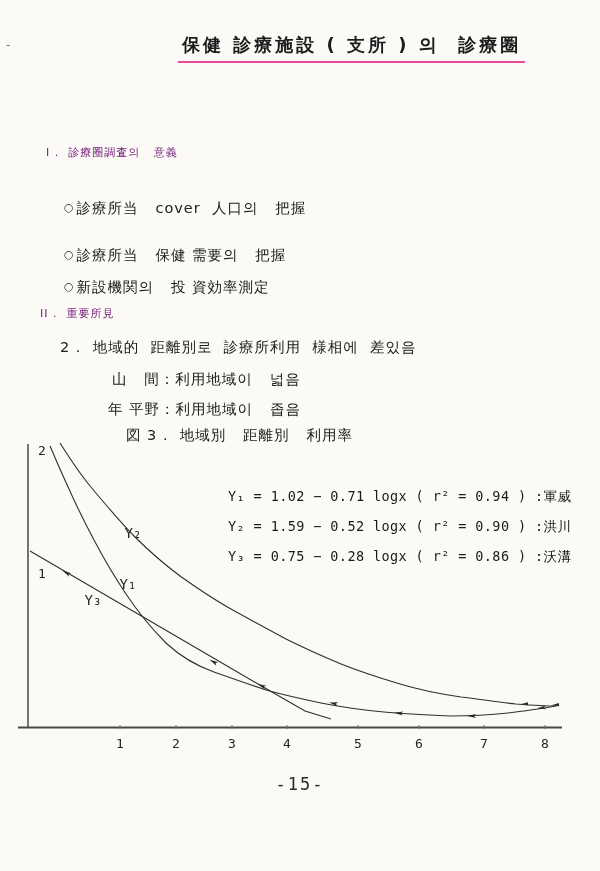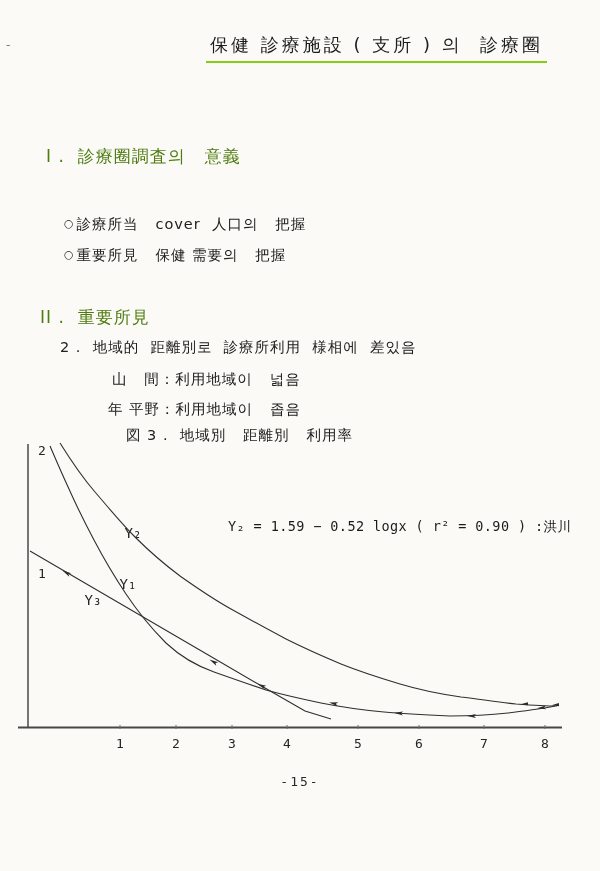--- a/index.html
+++ b/index.html
@@ -9,40 +9,39 @@
     margin:0 auto;
     background:#fbfaf7;
     font-family:"DejaVu Sans",sans-serif;
     color:#222;
     overflow:hidden;
   }
   .abs{position:absolute;white-space:pre;}
   .title{
     font-size:18px;
     letter-spacing:3px;
-    font-weight:400;
+    font-weight:700;
     color:#1c1c1c;
-    border-bottom:2px solid #84cc16;
+    border-bottom:2px solid #ec4899;
     padding:0 4px 4px 4px;
-    margin-left:28px;
   }
   .margin-mark{font-size:12px;color:#777;}
-  .h-num{font-size:17px;letter-spacing:1px;color:#4d7c0f;text-align:right;}
+  .h-num{font-size:11px;letter-spacing:1px;color:#701a75;text-align:right;}
   .body-line{font-size:14.5px;letter-spacing:1px;color:#202020;}
   .bullet .marker{font-size:11px;vertical-align:2px;margin-right:2px;}
   .caption{font-size:14.5px;letter-spacing:1px;color:#202020;}
   .equation{
     font-family:"DejaVu Sans Mono",monospace;
     font-size:13.5px;
     letter-spacing:0.4px;
     color:#1b1b1b;
   }
   .pageno{
     font-family:"DejaVu Sans Mono",monospace;
-    font-size:13px;letter-spacing:2px;color:#2a2a2a;
+    font-size:17px;letter-spacing:2px;color:#2a2a2a;
   }
   svg text{
     font-family:"DejaVu Sans Mono",monospace;
     fill:#252525;
   }
   svg .tick-label{font-size:13px;}
   svg .curve-label{font-size:14px;}
   svg .yside-label{font-size:13px;}
 </style>
 </head>
@@ -50,36 +49,39 @@
 
 <div class="page">
 
   <div class="abs margin-mark" style="left:6px;top:38px">-</div>
 
   <div class="abs title" style="left:178px;top:33px">保健 診療施設 ( 支所 ) 의  診療圈</div>
 
   <div class="abs h-num" style="left:46px;top:145px">I .  診療圈調査의   意義</div>
 
 
-  <div class="abs body-line bullet" style="left:64px;top:215px"><span class="marker">○</span><span>診療所当   cover  人口의   把握</span></div>
+  <div class="abs body-line bullet" style="left:64px;top:199px"><span class="marker">○</span><span>診療所当   cover  人口의   把握</span></div>
 
-  <div class="abs body-line bullet" style="left:64px;top:246px"><span class="marker">○</span><span>重要所見   保健 需要의   把握</span></div>
+  <div class="abs body-line bullet" style="left:64px;top:246px"><span class="marker">○</span><span>診療所当   保健 需要의   把握</span></div>
 
+  <div class="abs body-line bullet" style="left:64px;top:278px"><span class="marker">○</span><span>新設機関의   投 資効率測定</span></div>
 
   <div class="abs h-num" style="left:40px;top:306px">II .  重要所見</div>
 
   <div class="abs body-line" style="left:60px;top:338px">2 .  地域的  距離別로  診療所利用  様相에  差있음</div>
 
   <div class="abs body-line" style="left:108px;top:400px">年 平野：利用地域이   좁음</div>
 
   <div class="abs body-line" style="left:112px;top:370px">山   間：利用地域이   넓음</div>
 
   <div class="abs caption" style="left:126px;top:426px">図 3 .  地域別   距離別   利用率</div>
 
+  <div class="abs equation" style="left:228px;top:488px">Y₁ = 1.02 − 0.71 logx ( r² = 0.94 ) :軍威</div>
   <div class="abs equation" style="left:228px;top:518px">Y₂ = 1.59 − 0.52 logx ( r² = 0.90 ) :洪川</div>
+  <div class="abs equation" style="left:228px;top:548px">Y₃ = 0.75 − 0.28 logx ( r² = 0.86 ) :沃溝</div>
 
   <svg class="abs" style="left:0;top:430px" width="600" height="341" viewBox="0 430 600 341">
 
     <path d="M28,444 L28,728" stroke="#3c3c3c" stroke-width="1.4" fill="none"></path>
     <path d="M18,727.5 L562,727.5" stroke="#474747" stroke-width="2" fill="none"></path>
 
     <g stroke="#6a6a6a" stroke-width="1">
       <line x1="120" y1="725" x2="120" y2="729"></line>
       <line x1="176" y1="725" x2="176" y2="729"></line>
       <line x1="232" y1="725" x2="232" y2="729"></line>

